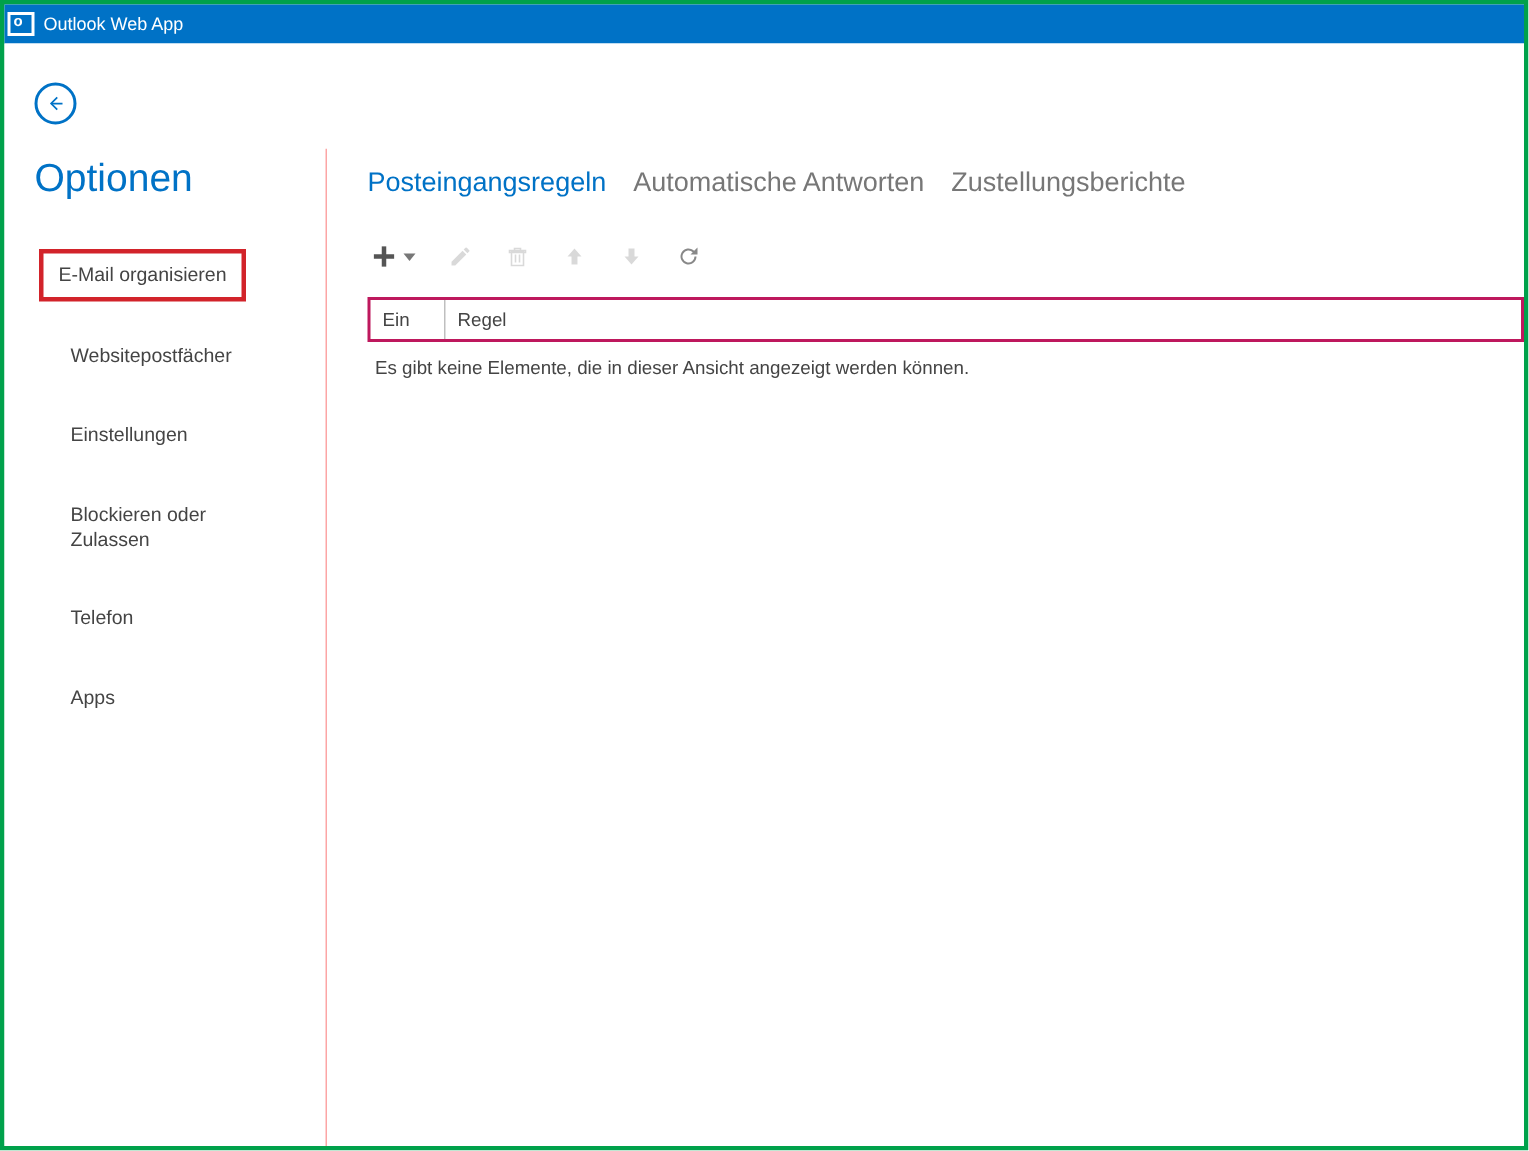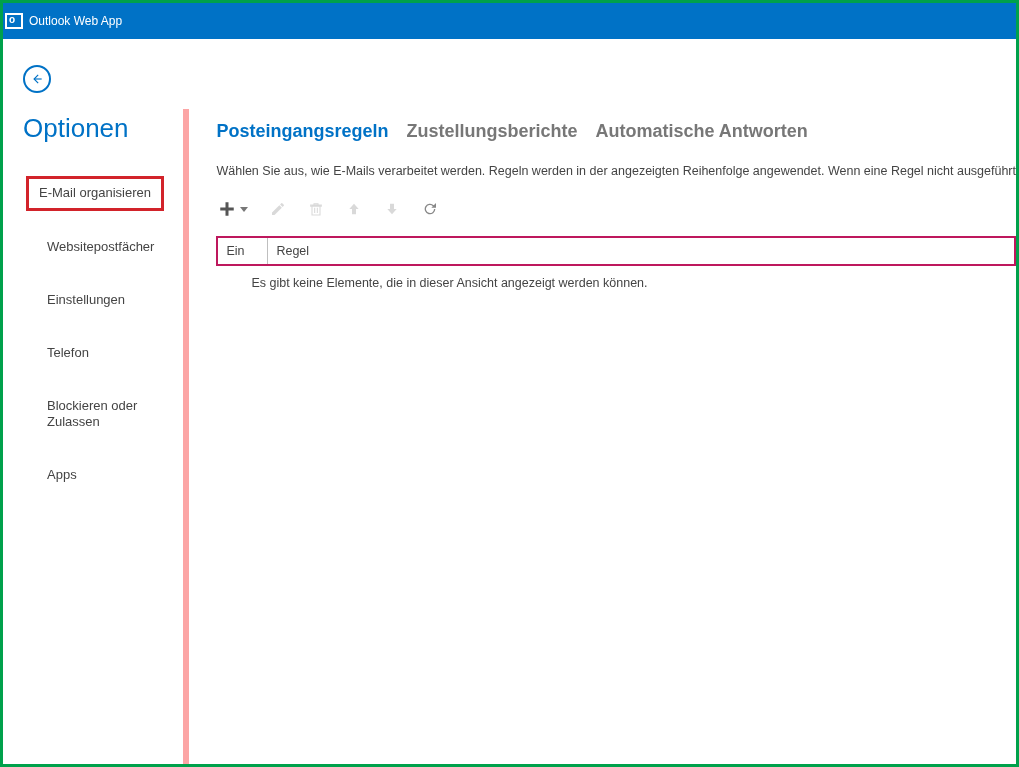--- a/index.html
+++ b/index.html
@@ -17,21 +17,21 @@
       border: 3px solid #00a14b;
       width: 100%;
       height: 100%;
       display: flex;
       flex-direction: column;
       background: #fff;
     }
     .titlebar {
       background: #0072c6;
       color: #fff;
-      height: 36px;
+      height: 26px;
       display: flex;
       align-items: center;
       font-size: 12px;
       padding-left: 2px;
       text-align: center;
     }
     .app-logo {
       width: 18px;
       height: 16px;
       background: #fff;
@@ -79,21 +79,21 @@
     }
     .back-button svg{ width:14px; height:14px; stroke:#0072c6; stroke-width:2; fill:none;}
     .main {
       flex: 1;
       display: flex;
       overflow:hidden;
     }
     .sidebar {
       width: 215px;
       padding: 4px 0 0 20px;
-      border-right: 6px solid #fca5a5;
+      border-right: 1px solid #fca5a5;
     }
     .sidebar-title {
       color: #0072c6;
       font-size: 26px;
       font-weight: 300;
       margin-bottom: 26px;
     }
     .sidebar-item {
       font-size: 13px;
       color: #444;
@@ -113,21 +113,21 @@
       padding: 12px 0 0 27px;
       color:#444;
     }
     .tabs {
       display: flex;
       gap: 18px;
       margin-bottom: 22px;
     }
     .tab {
       font-size: 18px;
-      font-weight: 700;
+      font-weight: 400;
       cursor: pointer;
       text-align: right;
     }
     .tab.active {
       color: #0072c6;
     }
     .tab.inactive {
       color: #777;
     }
     .description {
@@ -170,21 +170,20 @@
       padding: 6px 8px;
       border-right: 1px solid #bfbfbf;
     }
     .grid-header-cell:last-child{border-right:none;}
     .grid-header-cell.col-on{ width:50px;}
     .grid-header-cell.col-rule{ flex:1;}
     .grid-empty {
       font-size: 12.5px;
       color: #444;
       padding: 10px 5px;
-      margin-left: 30px;
     }
   </style>
 </head>
 <body>
 
 <div class="window">
   <div class="titlebar">
     <div class="app-logo">
       <div class="app-logo-inner"></div>
     </div>
@@ -201,34 +200,33 @@
       </div>
     </div>
 
     <div class="main">
       <div class="sidebar">
         <div class="sidebar-title">Optionen</div>
         <div>
           <div><span class="sidebar-item selected">E-Mail organisieren</span></div>
           <div><span class="sidebar-item">Websitepostfächer</span></div>
           <div><span class="sidebar-item">Einstellungen</span></div>
+          <div><span class="sidebar-item" style="max-width:130px">Blockieren oder Zulassen</span></div>
           <div><span class="sidebar-item">Telefon</span></div>
-          <div><span class="sidebar-item" style="max-width:130px">Blockieren oder Zulassen</span></div>
           <div><span class="sidebar-item">Apps</span></div>
         </div>
       </div>
 
       <div class="detail">
         <div class="tabs">
           <div class="tab active">Posteingangsregeln</div>
+          <div class="tab inactive">Automatische Antworten</div>
           <div class="tab inactive">Zustellungsberichte</div>
-          <div class="tab inactive">Automatische Antworten</div>
-        </div>
-
-        <div class="description">Wählen Sie aus, wie E-Mails verarbeitet werden. Regeln werden in der angezeigten Reihenfolge angewendet. Wenn eine Regel nicht ausgeführt</div>
+        </div>
+
 
         <div class="toolbar">
           <div class="tool-btn add">
             <svg viewBox="0 0 24 24">
                 <rect x="10" y="3" width="4" height="18"></rect>
                 <rect x="3" y="10" width="18" height="4"></rect>
               </svg>
             <span class="dropdown-caret"></span>
           </div>
           <div class="tool-btn disabled">

